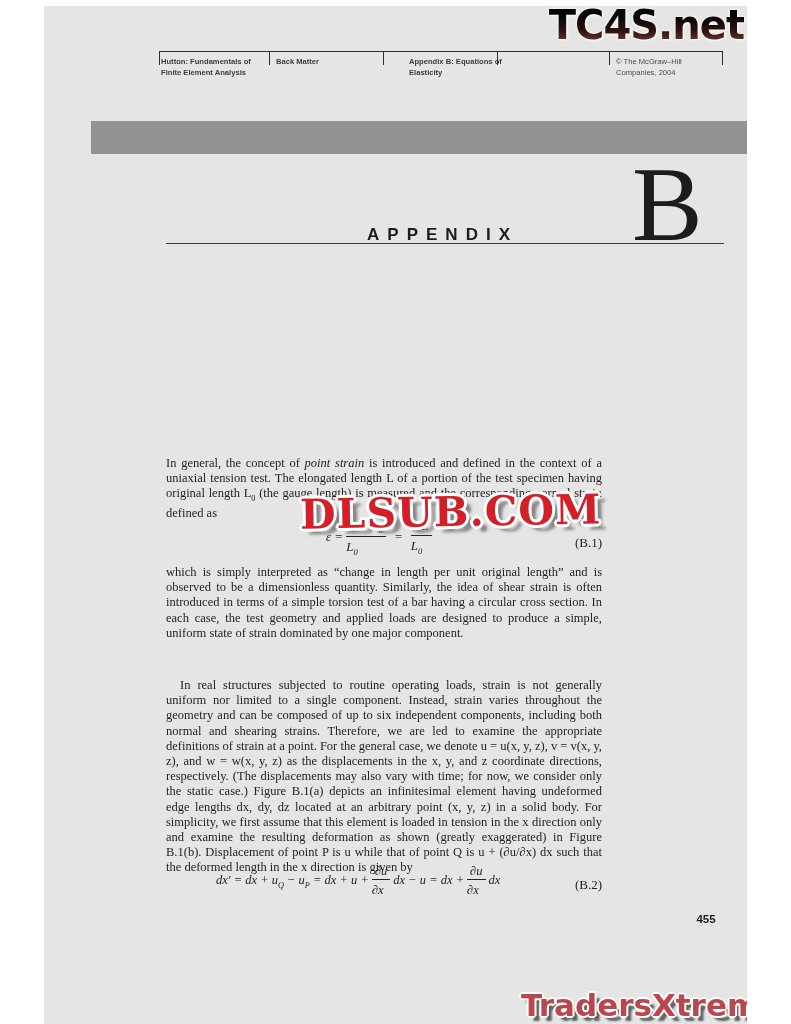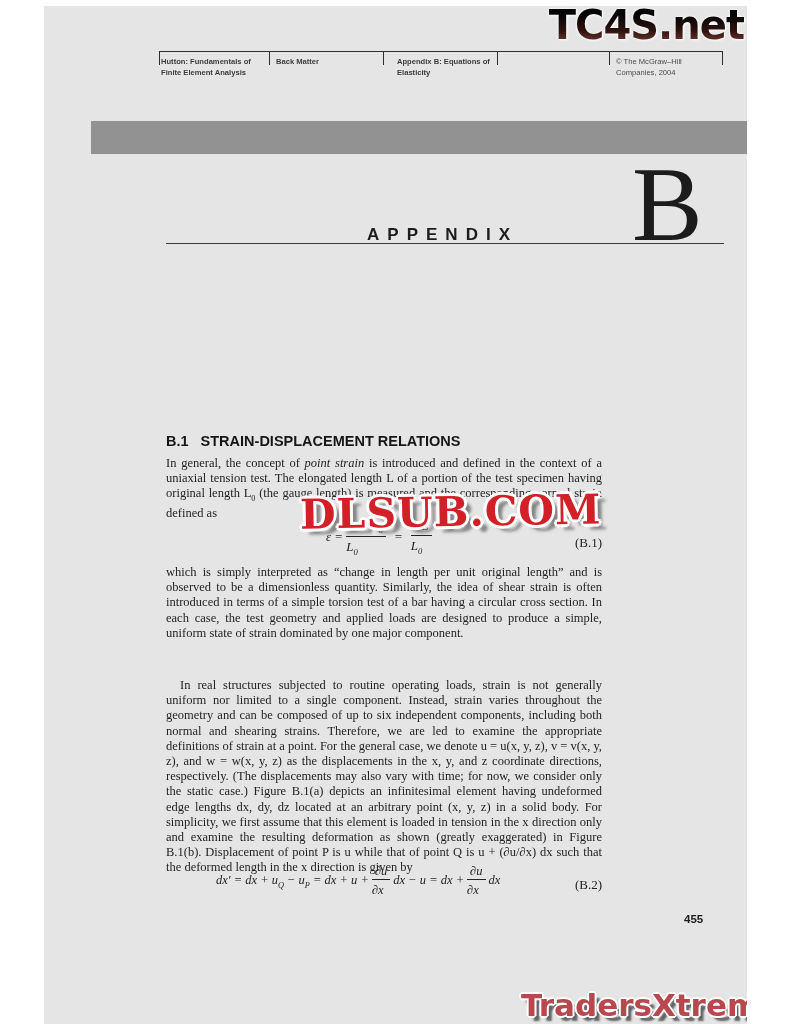--- a/index.html
+++ b/index.html
@@ -112,50 +112,49 @@
   }
   .frac .num { display:block; border-bottom:1px solid #232323; padding:0 3px 1px; }
   .frac .den { display:block; padding-top:3px; }
   .eq-label {
     position:absolute; right:0; font-style:normal;
   }
   .eq1 .eq-label { top:17px; }
   .eq2 .eq-label { top:13px; }
 
   .page-num {
-    position:absolute; top:907px; left:640px; width:44px; text-align:left;
+    position:absolute; top:907px; left:640px; width:44px; text-align:center;
     font-family:"Liberation Sans", sans-serif; font-weight:bold;
     font-size:11.5px; color:#1c1c1c;
   }
 </style>
 </head>
 <body>
 
 <div class="page">
 
   <div class="wm-top">TC4S.net</div>
 
   <div class="hdr-rule"></div>
   <div class="hdr-tick" style="left:115px"></div>
   <div class="hdr-tick" style="left:225px"></div>
   <div class="hdr-tick" style="left:339px"></div>
   <div class="hdr-tick" style="left:453px"></div>
   <div class="hdr-tick" style="left:565px"></div>
   <div class="hdr-tick" style="left:678px"></div>
   <div class="hdr-cell" style="left:117px; width:106px">Hutton: Fundamentals of Finite Element Analysis</div>
   <div class="hdr-cell" style="left:232px; width:100px">Back Matter</div>
-  <div class="hdr-cell" style="left:353px; width:104px">Appendix B: Equations of Elasticity</div>
+  <div class="hdr-cell" style="left:365px; width:104px">Appendix B: Equations of Elasticity</div>
   <div class="hdr-cell light" style="left:572px; width:100px">© The McGraw–Hill Companies, 2004</div>
 
   <div class="gray-bar"></div>
   <div class="appendix-rule"></div>
   <div class="appendix-word">APPENDIX</div>
   <div class="appendix-letter">B</div>
 
-  <h2 class="section-heading"><span class="sec-num">B.1</span><span>STRAIN-DISPLACEMENT RELATIONS</span></h2>
 
   <p class="para p1"><span>In general, the concept of </span><span class="em">point strain</span><span> is introduced and defined in the context of a uniaxial tension test. The elongated length L of a portion of the test specimen having original length L</span><sub>0</sub><span> (the gauge length) is measured and the corresponding normal strain defined as</span></p>
 
   <div class="eq-row eq1">
     <span class="eq-content"><span>ε =</span><span class="frac"><span class="num"><span>L − L</span><sub>0</sub></span><span class="den"><span>L</span><sub>0</sub></span></span><span class="eq-op">=</span><span class="frac"><span class="num"><span>ΔL</span></span><span class="den"><span>L</span><sub>0</sub></span></span></span>
     <span class="eq-label">(B.1)</span>
   </div>
 
   <div class="wm-mid">DLSUB.COM</div>
 

